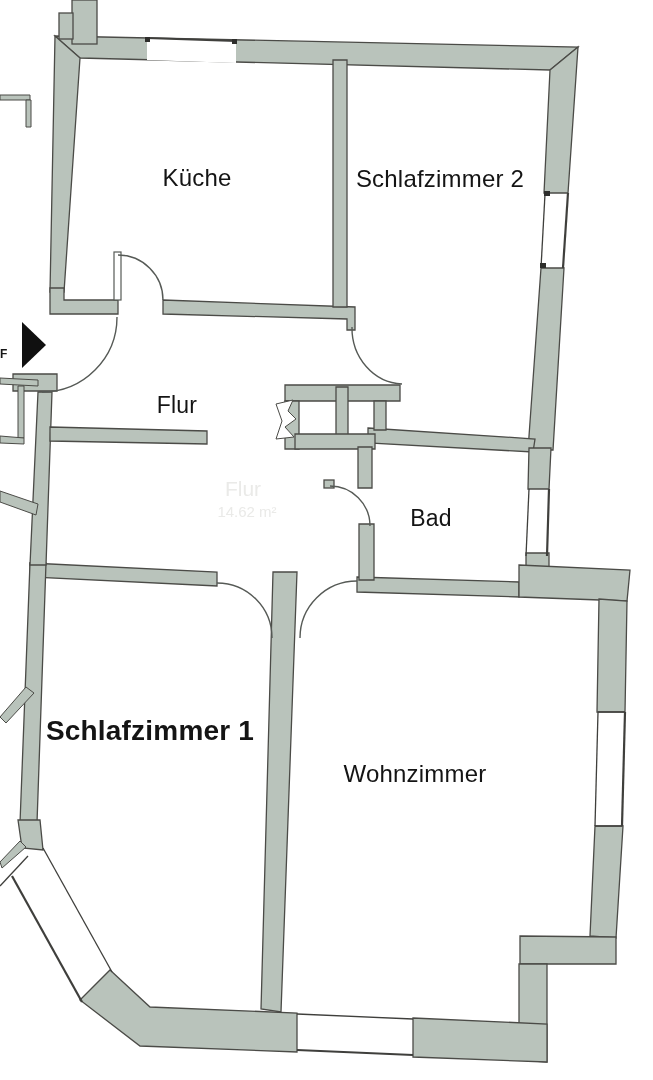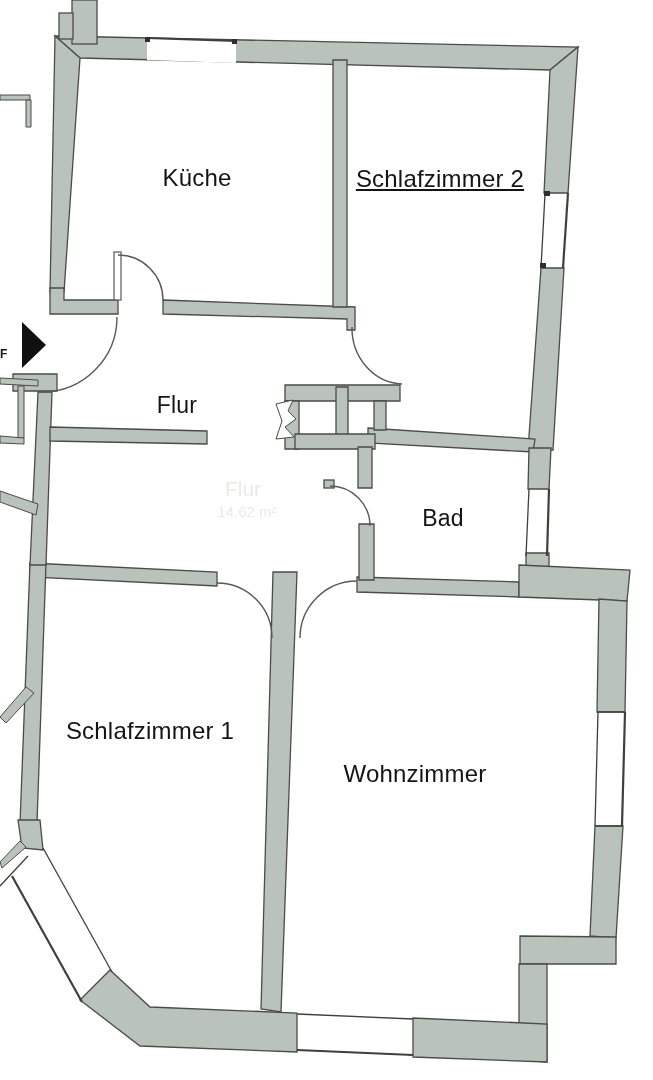--- a/index.html
+++ b/index.html
@@ -11,24 +11,24 @@
   .doorarc{fill:none;stroke:#565a56;stroke-width:1.4;}
   .winline{stroke:var(--window_line,#3f3f3c);stroke-width:1.3;fill:none;}
   .winline-heavy{stroke:var(--window_line,#3f3f3c);stroke-width:2.2;fill:none;}
   .whitefill{fill:#ffffff;stroke:none;}
   .leaf{fill:#ffffff;stroke:#565a56;stroke-width:1.2;}
   .tick{fill:#2e2e2c;stroke:none;}
   .arrow{fill:var(--marker_color,#101010);stroke:none;}
   .room-label{position:absolute;transform:translate(-50%,-50%);color:var(--label_color,#141414);
               white-space:nowrap;letter-spacing:0.2px;}
   .lbl-kueche{left:197px;top:178px;font-size:24px;}
-  .lbl-schlafzimmer2{left:440px;top:179px;font-size:24px;text-decoration:underline;}
+  .lbl-schlafzimmer2{left:440px;top:179px;font-size:24px;}
   .lbl-flur{left:177px;top:405px;font-size:23px;}
-  .lbl-bad{left:431px;top:518px;font-size:23px;margin-left:12px;}
-  .lbl-schlafzimmer1{left:150px;top:731px;font-size:24px;}
+  .lbl-bad{left:431px;top:518px;font-size:23px;}
+  .lbl-schlafzimmer1{left:150px;top:731px;font-size:28px;font-weight:bold;}
   .lbl-wohnzimmer{left:415px;top:774px;font-size:24px;text-align:center;}
   .ghost{position:absolute;transform:translate(-50%,-50%);color:var(--ghost_color,#eaeae8);white-space:nowrap;}
   .ghost-room{left:243px;top:489px;font-size:21px;}
   .ghost-area{left:247px;top:511px;font-size:15px;}
   .edge-frag{position:absolute;left:0px;top:347px;font-size:12px;font-weight:bold;color:#161616;}
 </style>
 </head>
 <body>
 
 <div id="plan">

